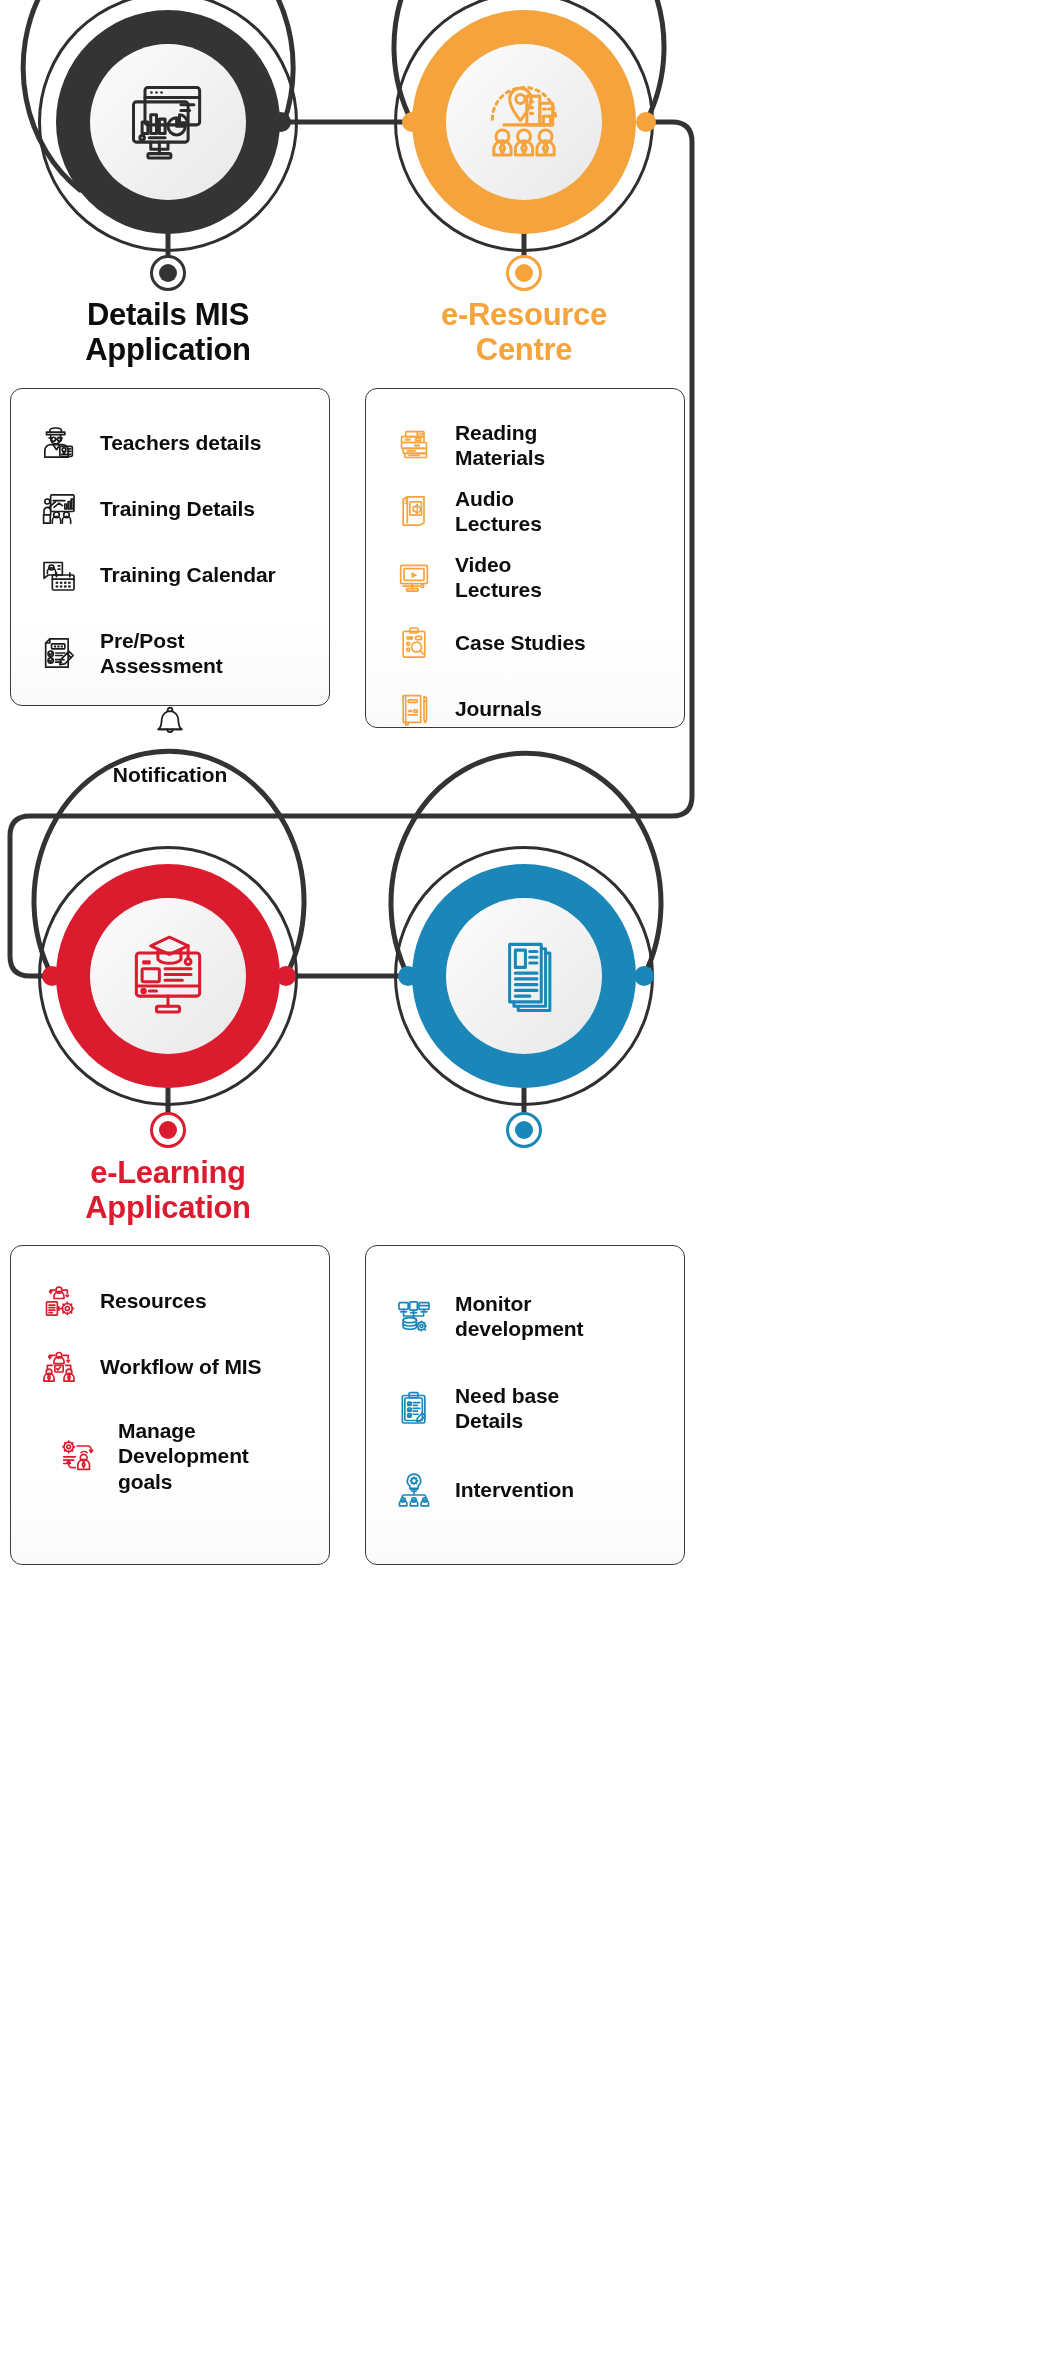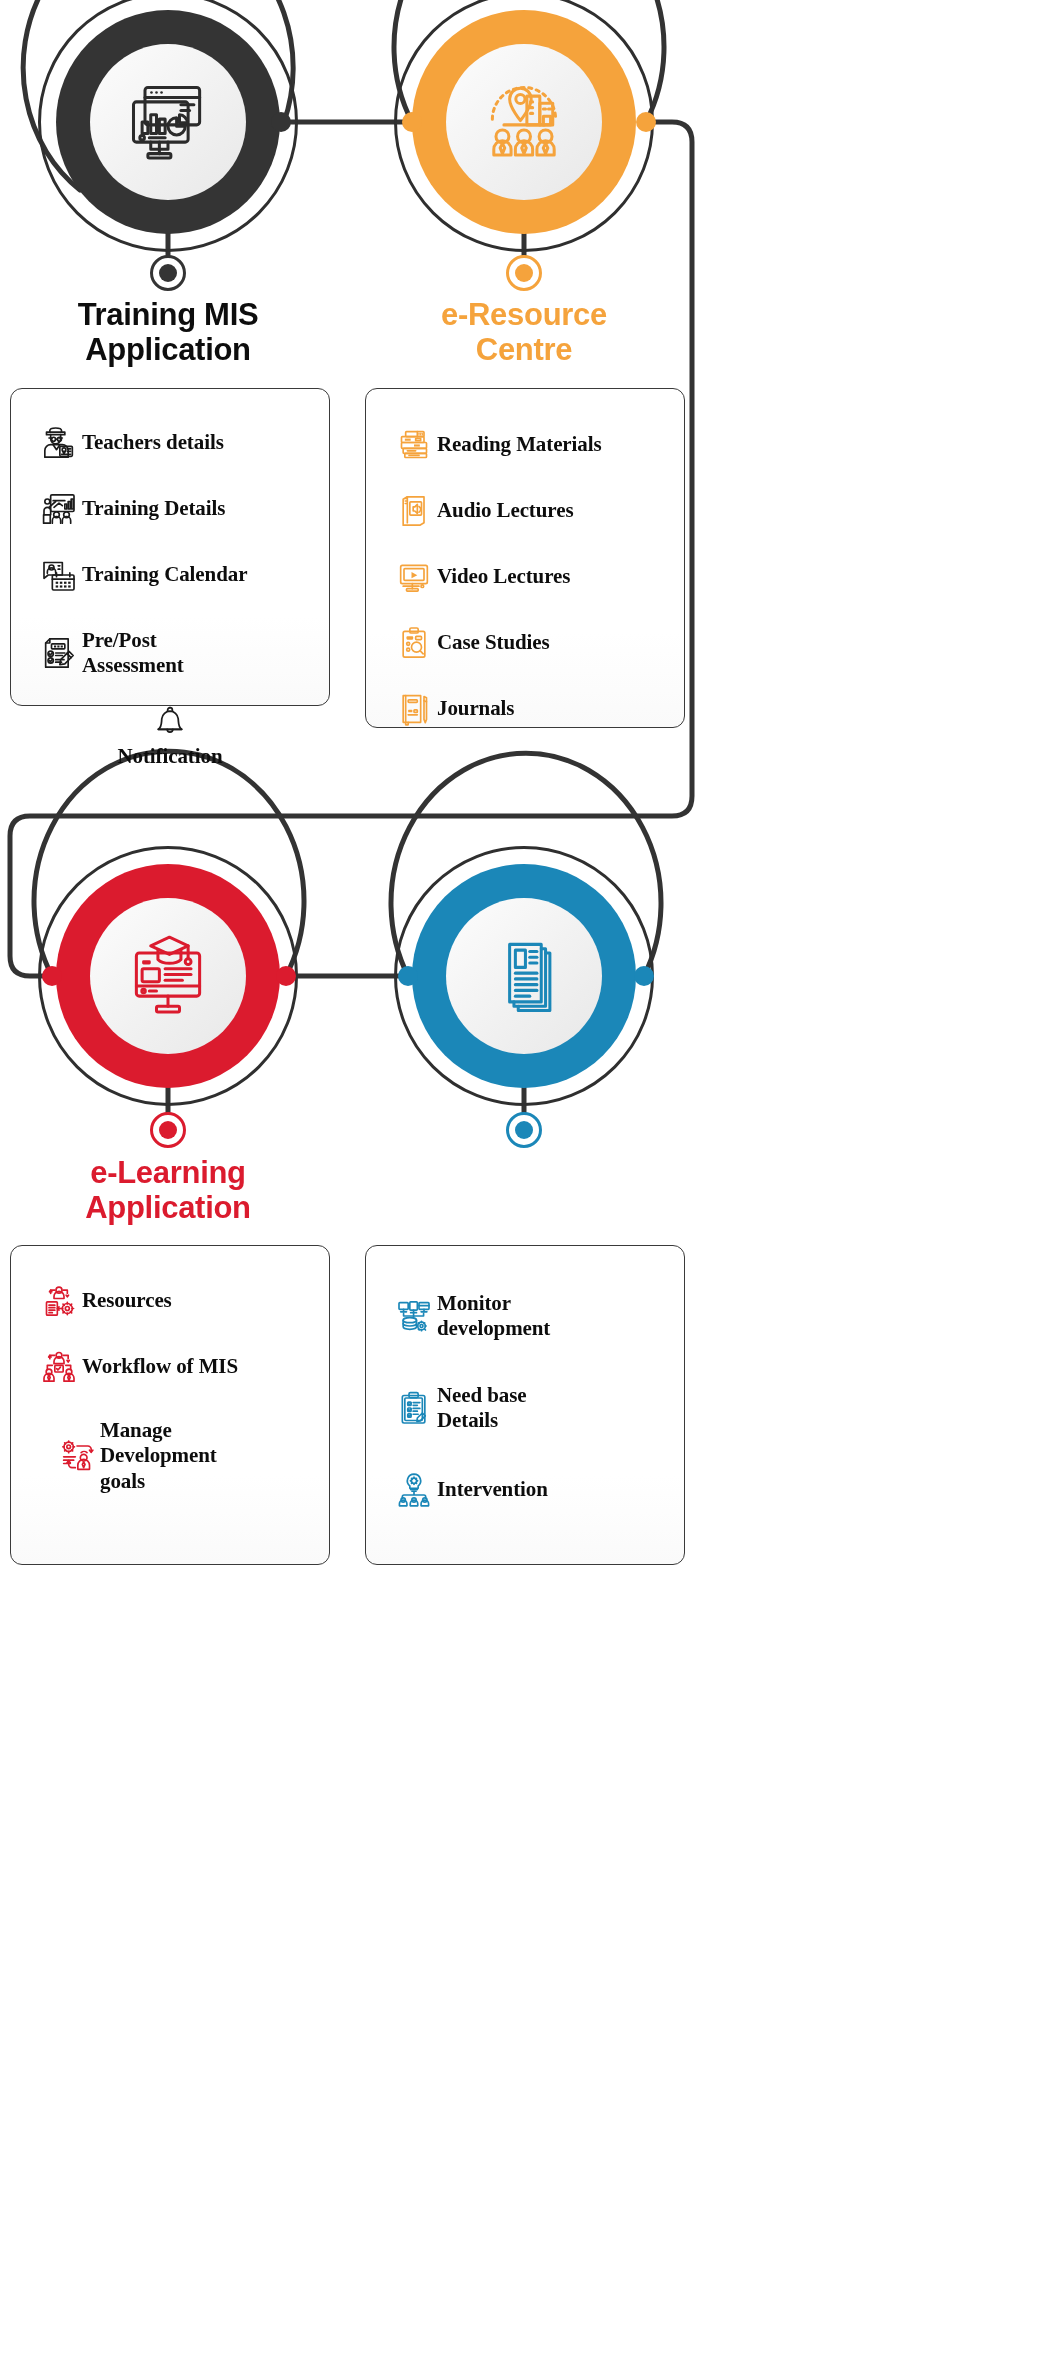--- a/index.html
+++ b/index.html
@@ -65,23 +65,23 @@
     border:1.6px solid #3a3a3a;
     border-radius:12px;
     background:#ffffff;
   }
   .card.shade{
     background:linear-gradient(180deg,#ffffff 0%,#ffffff 72%,#fafafa 100%);
   }
   .feat-list{position:absolute;left:0;top:0;width:100%;}
   .feat{
     display:flex;align-items:center;
+    gap:18px;
     padding:0 26px 0 26px;
     box-sizing:border-box;
-    font-family:Liberation Serif, serif;
   }
   .feat .ficon{
     flex:0 0 auto;width:46px;height:46px;
     display:flex;align-items:center;justify-content:center;
   }
   .feat .ficon svg{display:block;}
   .feat .ftextwrap{flex:1 1 auto;min-width:0;}
   .feat .flabel{
     font-size:21px;font-weight:bold;color:#0d0d0d;
     line-height:1.2;letter-spacing:-0.1px;
@@ -154,21 +154,21 @@
             <rect x="18" y="54" width="16" height="3" rx="1"></rect>
           </svg>
         </span>
       </div>
     </div>
   </div>
   <div class="stem-dot" style="left:150px;top:255px;border:3px solid #343434;">
     <i style="background:#343434;"></i>
   </div>
   <div class="wire-dot" style="left:271px;top:112px;background:#343434;"></div>
-  <div class="node-title" style="left:8px;top:298px;width:320px;color:#0d0d0d;">Training MIS
+  <div class="node-title" style="left:8px;top:298px;width:320px;color:#0d0d0d;">Details MIS
 Application</div>
 
   <div class="node" style="left:394px;top:-8px;">
     <div class="ringwrap">
       <div class="outer-stroke"></div>
       <div class="color-ring" style="background:#F5A33C;"></div>
       <div class="inner-disc">
         <span>
           <svg width="92" height="92" viewBox="0 0 64 64" fill="none" stroke="#F5A33C" stroke-width="2.1" stroke-linecap="round" stroke-linejoin="round">
             <g stroke-dasharray="2.2 3.2">

